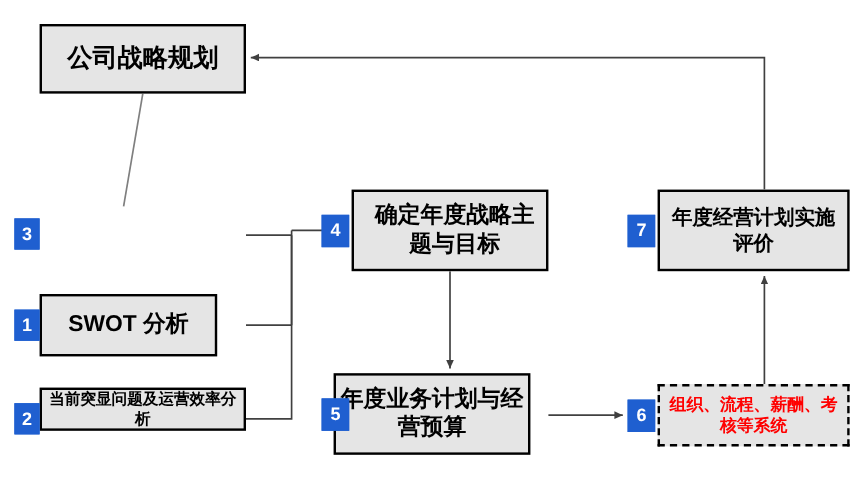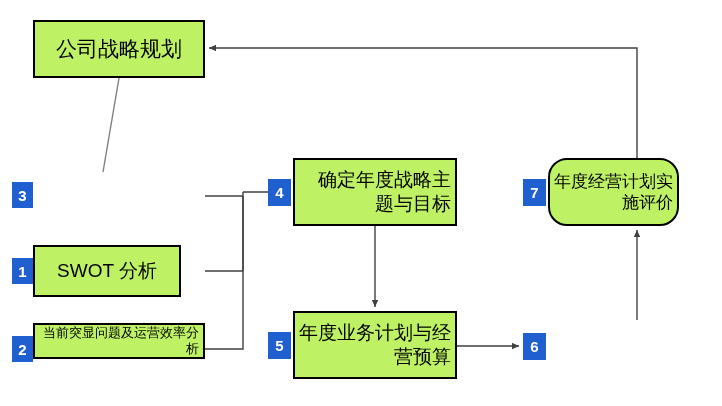--- a/index.html
+++ b/index.html
@@ -22,28 +22,28 @@
     position: absolute;
     left: 0;
     top: 0;
     width: 722px;
     height: 406px;
     pointer-events: none;
   }
   .node {
     position: absolute;
     box-sizing: border-box;
-    background: #bef264;
+    background: #e5e5e5;
     border: 2px solid #000000;
     display: flex;
     align-items: center;
     justify-content: center;
-    text-align: right;
+    text-align: center;
     color: #000000;
-    font-weight: normal;
+    font-weight: bold;
     line-height: 1.25;
     padding: 2px 4px;
   }
   .node.dashed {
     border: 2px dashed #000000;
     color: #ff0000;
   }
   .badge {
     position: absolute;
     box-sizing: border-box;
@@ -55,22 +55,22 @@
     justify-content: center;
     font-size: 15px;
     border: 1px solid #1f5fd0;
   }
   
   #node-strategy { left: 33px;  top: 20px;  width: 172px; height: 58px; font-size: 21px; }
   #node-tactics  { left: 33px;  top: 172px; width: 172px; height: 48px; font-size: 13px; }
   #node-swot     { left: 33px;  top: 245px; width: 148px; height: 52px; font-size: 19px; }
   #node-issues   { left: 33px;  top: 323px; width: 172px; height: 36px; font-size: 13px; }
   #node-theme    { left: 293px; top: 158px; width: 164px; height: 68px; font-size: 19px; padding-left: 12px; }
-  #node-budget   { left: 293px; top: 311px; width: 164px; height: 68px; font-size: 19px; }
-  #node-eval     { left: 548px; top: 158px; width: 131px; height: 68px; font-size: 17px; border-radius: 19px; }
+  #node-budget   { left: 278px; top: 311px; width: 164px; height: 68px; font-size: 19px; }
+  #node-eval     { left: 548px; top: 158px; width: 160px; height: 68px; font-size: 17px; }
   #node-systems  { left: 548px; top: 320px; width: 160px; height: 52px; font-size: 14px; }
 
   #badge-3 { left: 12px;  top: 182px; width: 21px; height: 26px; }
   #badge-1 { left: 12px;  top: 258px; width: 21px; height: 26px; }
   #badge-2 { left: 12px;  top: 336px; width: 21px; height: 26px; }
   #badge-4 { left: 268px; top: 179px; width: 23px; height: 27px; }
   #badge-5 { left: 268px; top: 332px; width: 23px; height: 27px; }
   #badge-7 { left: 523px; top: 179px; width: 23px; height: 27px; }
   #badge-6 { left: 523px; top: 333px; width: 23px; height: 27px; }
 </style>
@@ -131,15 +131,18 @@
   <div class="node" id="node-budget">
     <span>年度业务计划与经营预算</span>
   </div>
   <div class="badge" id="badge-5">5</div>
 
   <div class="node" id="node-eval">
     <span>年度经营计划实施评价</span>
   </div>
   <div class="badge" id="badge-7">7</div>
 
+  <div class="node dashed" id="node-systems">
+    <span>组织、流程、薪酬、考核等系统</span>
+  </div>
   <div class="badge" id="badge-6">6</div>
 
 </div>
 
 </body></html>

